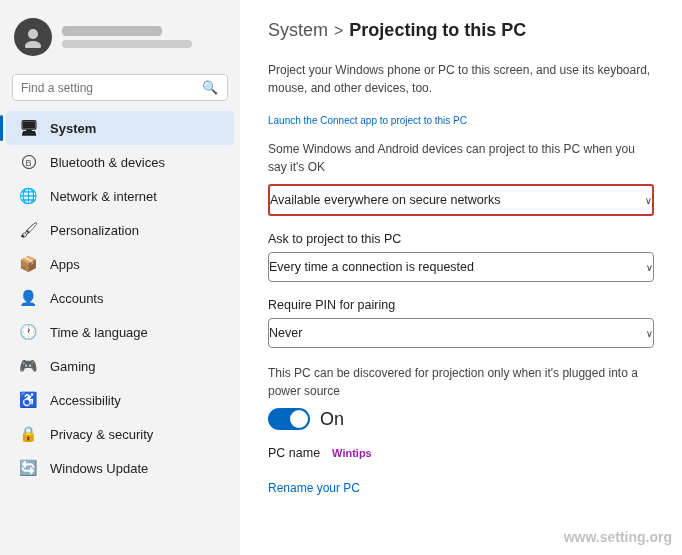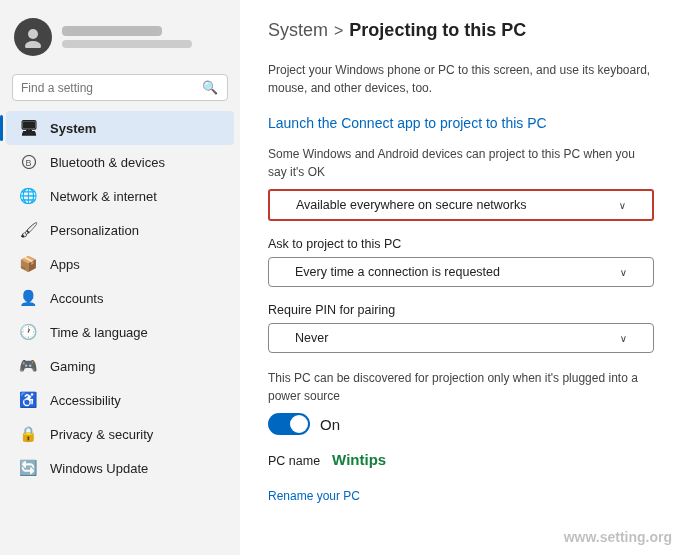--- a/index.html
+++ b/index.html
@@ -149,37 +149,37 @@
     .page-description {
       font-size: 12px;
       color: #444;
       margin-bottom: 18px;
       line-height: 1.5;
       margin-top: 20px;
     }
 
     .connect-link {
       color: #0067c0;
-      font-size: 14px;
+      font-size: 10px;
       text-decoration: none;
       display: block;
       margin-bottom: 14px;
     }
 
     .setting-section {
       margin-bottom: 16px;
     }
 
     .dropdown {
       display: flex;
       align-items: center;
       justify-content: space-between;
       border: 1px solid #888;
       border-radius: 4px;
-      padding: 7px 26px;
+      padding: 7px 0;
       font-size: 12.5px;
       color: #222;
       background: white;
       cursor: pointer;
       width: 100%;
     }
     .dropdown.highlighted {
       border: 2px solid #c0392b;
       border-radius: 3px;
     }
@@ -213,37 +213,37 @@
       width: 18px;
       height: 18px;
       background: white;
       border-radius: 50%;
       position: absolute;
       top: 2px;
       left: 22px;
       transition: left 0.2s;
     }
     .toggle-label {
-      font-size: 15px;
+      font-size: 18px;
       color: #222;
     }
 
     .pc-name-row {
       display: flex;
       align-items: baseline;
       gap: 12px;
       margin-bottom: 21px;
     }
     .pc-name-label {
       font-size: 12.5px;
       color: #222;
     }
     .pc-name-value {
-      font-size: 15px;
-      color: #15803d;
+      font-size: 11px;
+      color: #a21caf;
       font-weight: 600;
     }
 
     .rename-link {
       color: #0067c0;
       font-size: 12px;
       text-decoration: none;
       display: block;
     }
 

